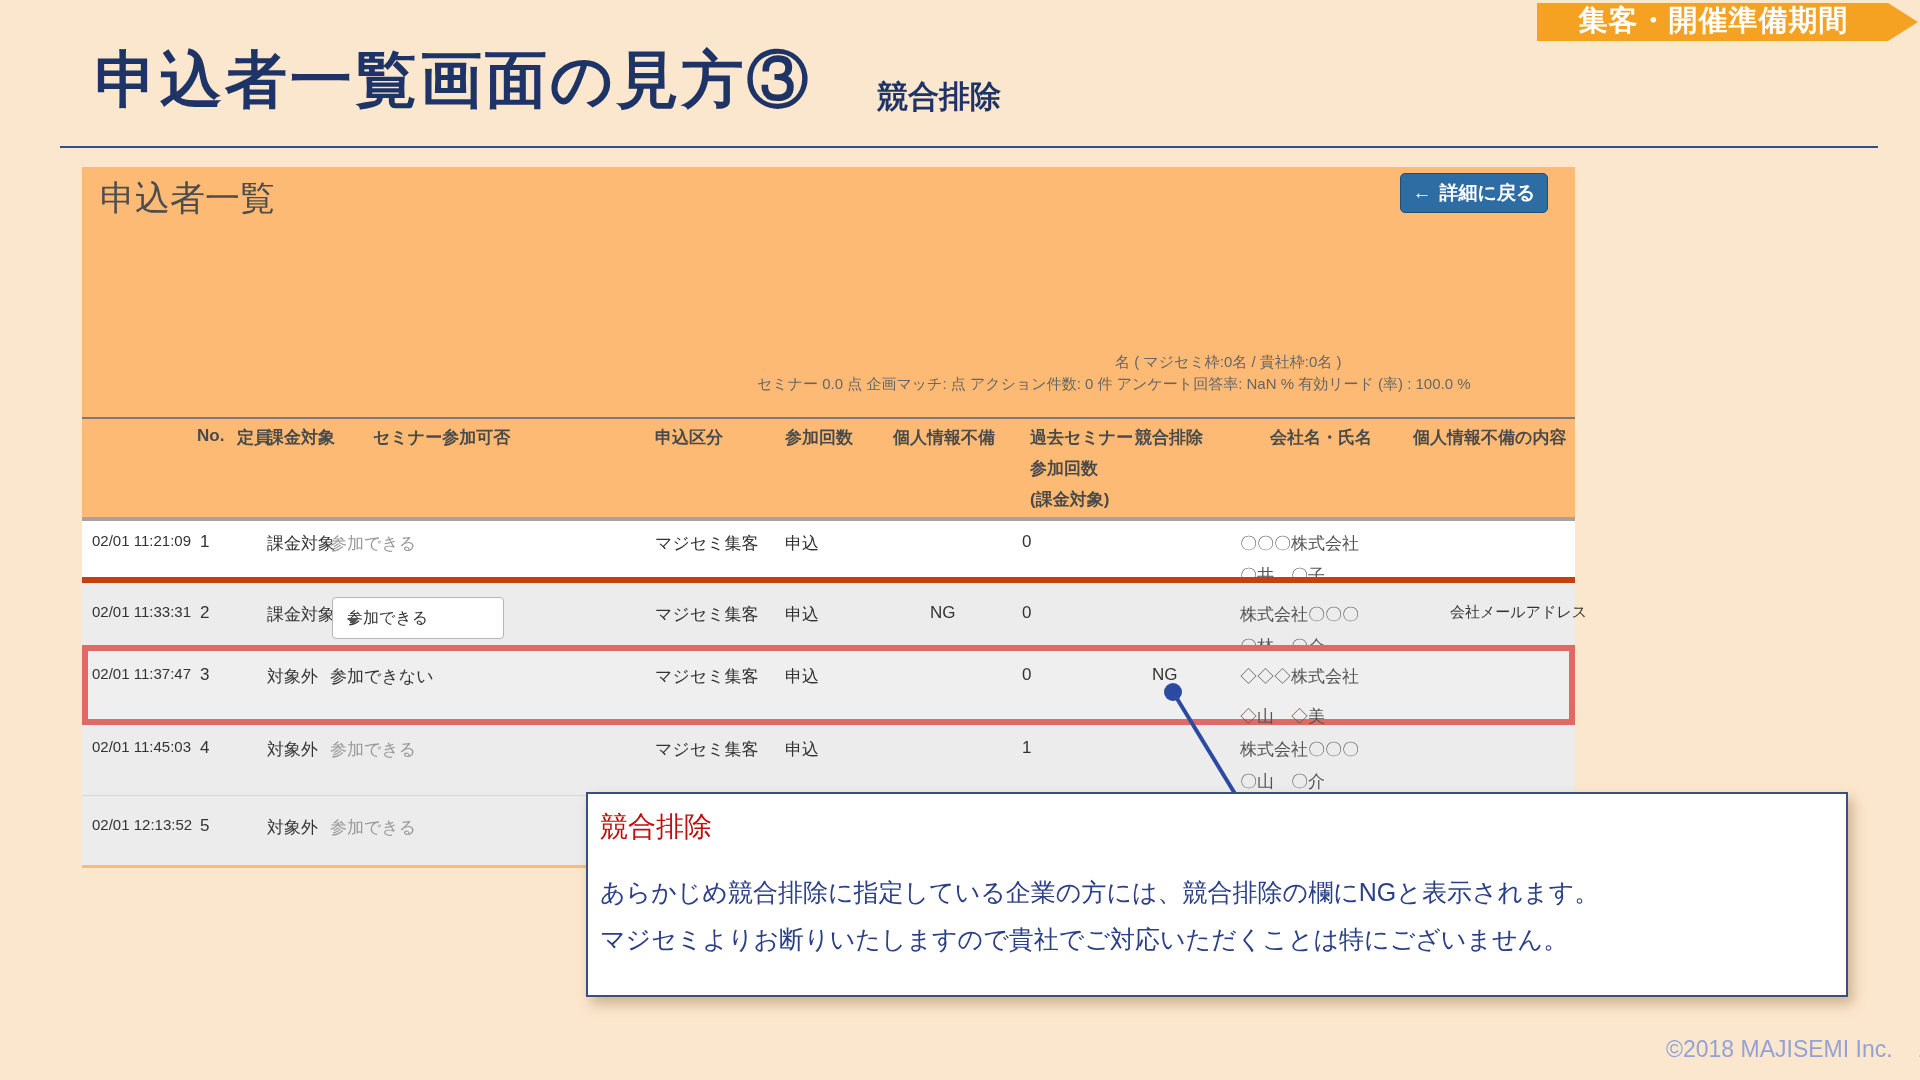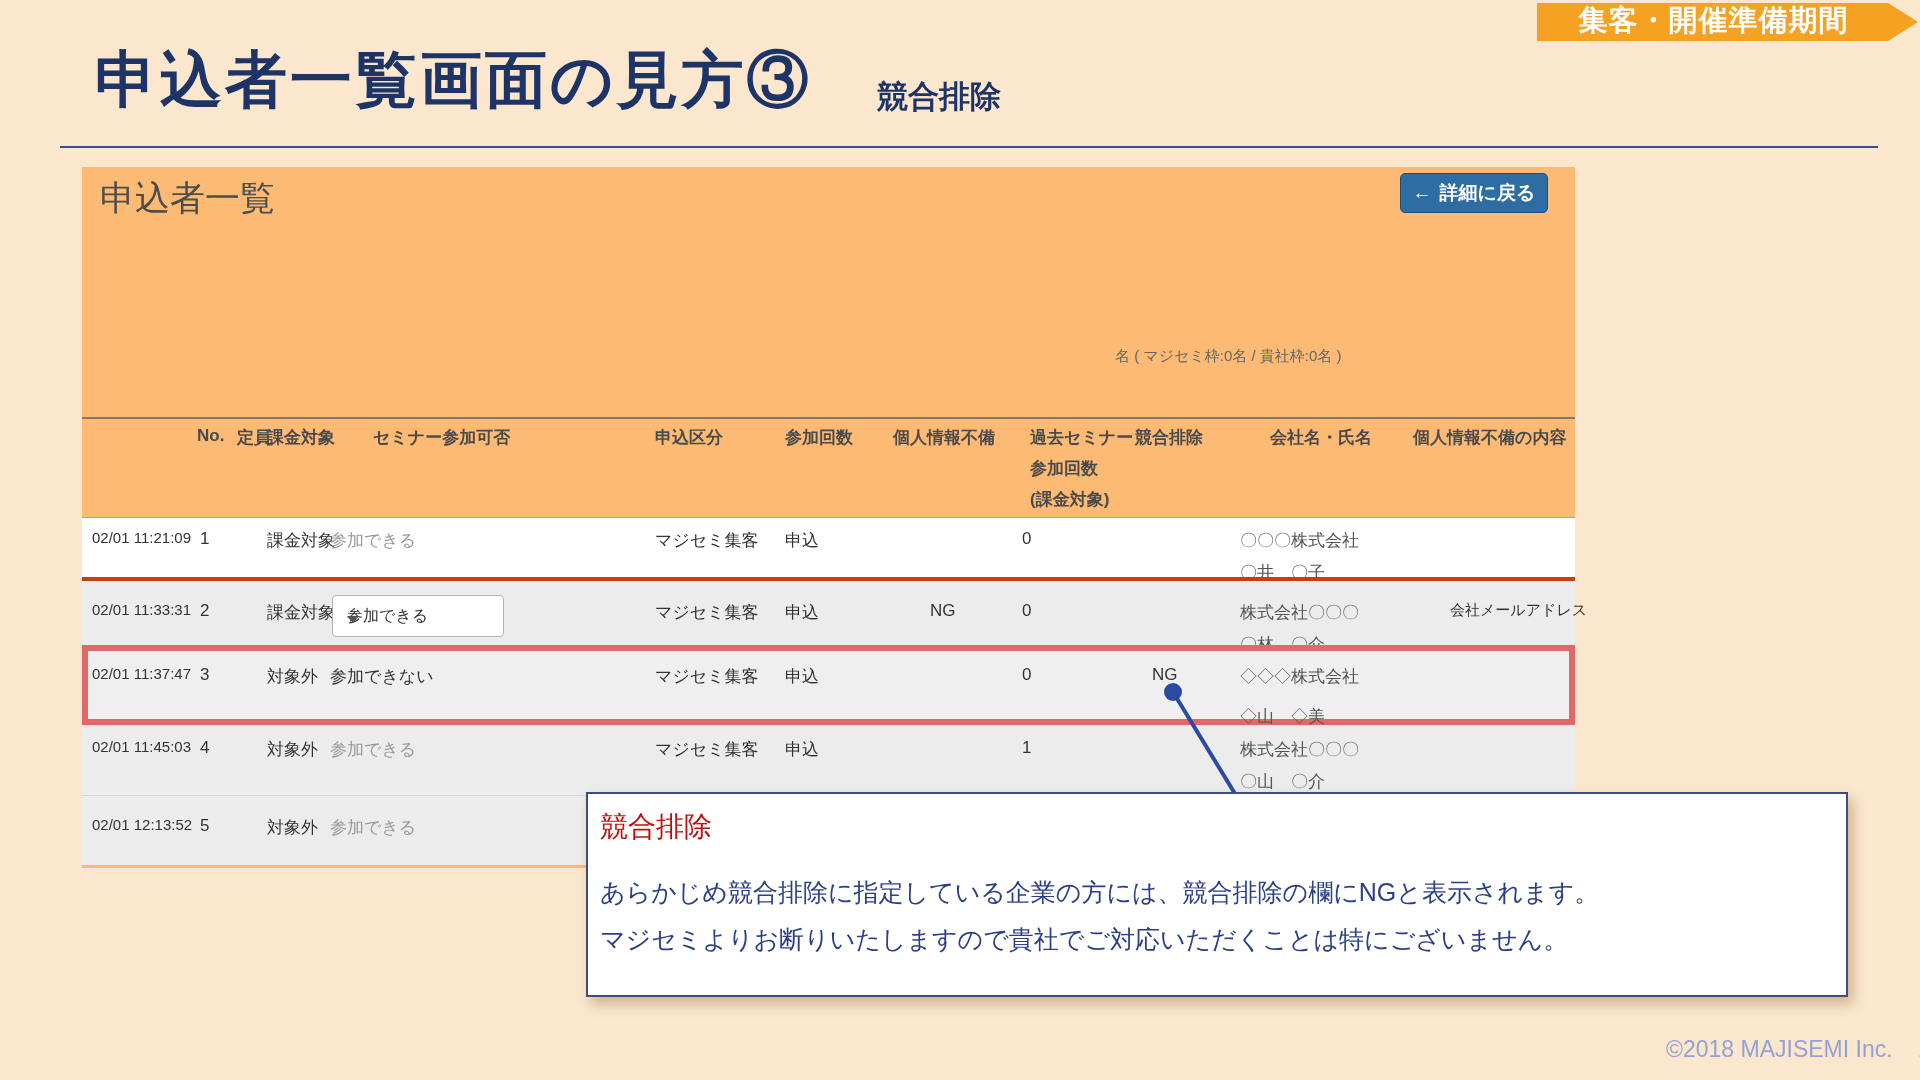--- a/index.html
+++ b/index.html
@@ -22,34 +22,34 @@
   .hr{position:absolute;left:60px;top:146px;width:1818px;height:2px;background:#31508F}
 
   .panel{position:absolute;left:82px;top:167px;width:1493px;height:701px;background:#fdba74;color:#333}
   .heading{position:absolute;left:18px;top:8px;font-size:35px;color:#4d4d4d;white-space:nowrap}
   .back-btn{position:absolute;left:1318px;top:6px;width:148px;height:40px;background:var(--button-blue);
     border:1px solid #1F4E79;border-radius:5px;color:#fff;font-size:19px;font-weight:bold;
     display:flex;align-items:center;justify-content:center;gap:8px;cursor:pointer;white-space:nowrap}
   .event{position:absolute;left:13px;top:99px;font-size:19px;color:#333;white-space:nowrap;font-weight:500}
   .stats{font-size:15px;color:#666;white-space:nowrap}
   .stats1{position:absolute;left:28px;top:139px}
-  .stats2{position:absolute;left:1033px;top:180px}
+  .stats2{position:absolute;left:1033px;top:186px}
   .stats3{position:absolute;left:675px;top:208px}
 
   .thead{position:absolute;left:0;top:250px;width:1493px;height:90px;border-top:2px solid #7a7a7a;
     font-weight:bold;color:#4a4a4a;font-size:17px}
   .thead span{position:absolute;top:7px;white-space:nowrap}
   .h-no{left:115px}.h-teiin{left:155px}.h-kakin{left:185px}.h-sanka{left:291px}.h-kubun{left:573px}
   .h-status{left:703px}.h-fubi{left:811px}.h-past1{left:948px}.h-past2{left:948px;top:38px !important}
   .h-past3{left:948px;top:69px !important}.h-haijo{left:1053px}.h-company{left:1188px}.h-naiyo{left:1331px}
 
   .row{position:absolute;left:0;width:1493px;font-size:17px;color:#333}
   .row span{position:absolute;white-space:nowrap}
-  .r1{top:350px;height:60px;background:#fff;border-top:1px solid #a3a3a3}
-  .r2{top:410px;height:68px;background:var(--row-gray);border-top:4px solid #c2410c}
+  .r1{top:350px;height:60px;background:#fff;border-top:4px solid #a3a3a3}
+  .r2{top:410px;height:68px;background:var(--row-gray);border-top:6px solid #c2410c}
   .r3{top:478px;height:80px;background:#efefef;box-shadow:inset 0 0 0 6px var(--highlight-red)}
   .r4{top:558px;height:70px;background:var(--row-gray)}
   .r5{top:628px;height:70px;background:var(--row-gray);border-top:1px solid #d6d6d6}
   .r1 span{top:11px}.r1 .c-person{top:43px}
   .r2 span{top:20px}.r2 .c-person{top:52px}
   .r3 span{top:20px}.r3 .c-person{top:60px}
   .r4 span{top:13px}.r4 .c-person{top:45px}
   .r5 span{top:20px}
   .c-time{left:10px;font-size:15px;font-weight:500}
   .c-no{left:118px}.c-kakin{left:185px}.c-sanka{left:248px}.c-kubun{left:573px}.c-status{left:703px}
@@ -91,20 +91,21 @@
 
   <div class="panel">
     <div class="heading">申込者一覧</div>
 
     <div class="back-btn">
       <span class="arrow">←</span>
       <span>詳細に戻る</span>
     </div>
 
     <div class="stats stats2">名 ( マジセミ枠:0名 / 貴社枠:0名 )</div>
+    <div class="stats stats3">セミナー 0.0 点 企画マッチ:  点 アクション件数: 0 件 アンケート回答率: NaN % 有効リード (率) : 100.0 %</div>
 
     <div class="thead">
       <span class="h-no">No.</span>
       <span class="h-teiin">定員</span>
       <span class="h-kakin">課金対象</span>
       <span class="h-sanka">セミナー参加可否</span>
       <span class="h-kubun">申込区分</span>
       <span class="h-status">参加回数</span>
       <span class="h-fubi">個人情報不備</span>
       <span class="h-past1">過去セミナー</span>

